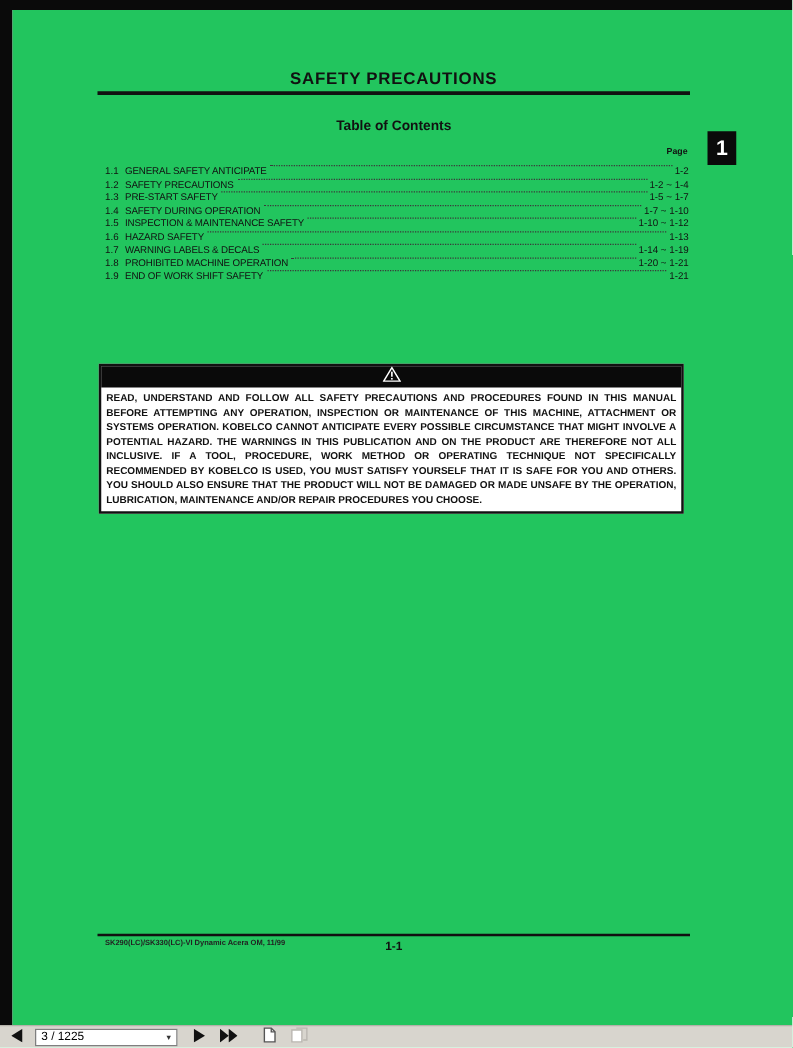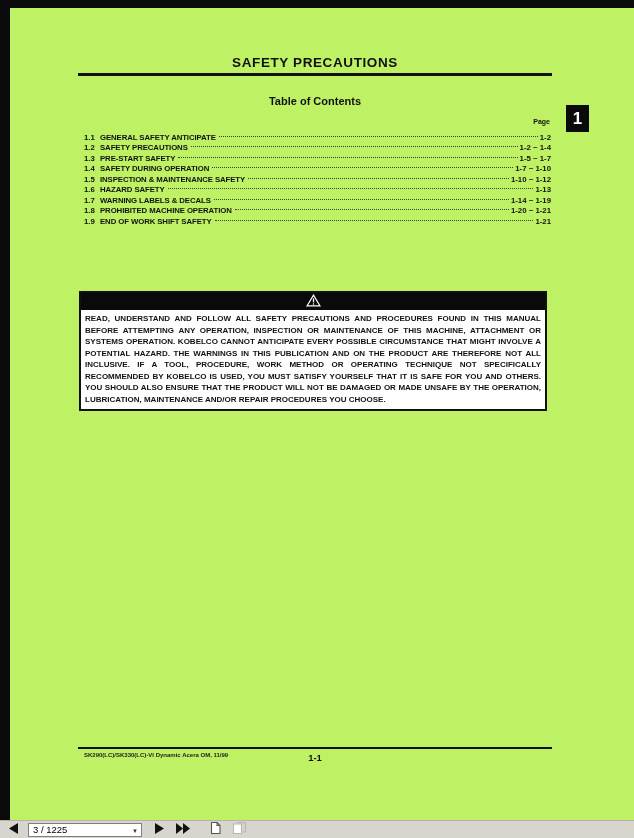--- a/index.html
+++ b/index.html
@@ -4,33 +4,33 @@
 <style>
   * { margin:0; padding:0; box-sizing:border-box; }
   html,body { width:634px; height:838px; font-family:"Liberation Sans", sans-serif; background:#fff; }
   .screen { position:relative; width:634px; height:838px; overflow:hidden; background:#fff; }
 
   
   .top-edge  { position:absolute; left:0; top:0; width:634px; height:8px;  background:#0a0a0a; }
   .left-edge { position:absolute; left:0; top:8px; width:10px; height:812px; background:#0a0a0a; }
 
   
-  .doc-page { position:absolute; left:10px; top:8px; width:624px; height:812px; background:#bef264; color:#111; }
+  .doc-page { position:absolute; left:10px; top:8px; width:624px; height:812px; background:#22c55e; color:#111; }
   .content  { position:absolute; left:68px; top:0; width:474px; height:812px; }
 
   .doc-title { position:absolute; top:47px; left:0; width:100%; text-align:center;
                font-size:13.5px; font-weight:bold; letter-spacing:0.6px; }
   .title-rule { position:absolute; top:65px; left:0; width:100%; height:2.5px; background:#111; }
 
   .toc-heading { position:absolute; top:87px; left:0; width:100%; text-align:center;
                  font-size:11px; font-weight:bold; }
   .page-col-label { position:absolute; top:110px; right:2px; font-size:7px; font-weight:bold; }
 
   .toc-list { position:absolute; top:124px; left:6px; right:1px; }
-  .toc-row  { display:flex; align-items:center; height:10.5px; font-size:7.8px; font-weight:bold; }
+  .toc-row  { display:flex; align-items:flex-start; height:10.5px; font-size:7.8px; font-weight:normal; }
   .toc-row span { line-height:9px; white-space:nowrap; }
   .toc-num   { width:16px; flex:none; }
   .toc-label { flex:none; letter-spacing:-0.1px; }
   .toc-leader{ flex:1; border-bottom:1.5px dotted #3a3a3a; margin:0 2px 2px 3px; }
   .toc-pages { flex:none; }
 
   .chapter-tab { position:absolute; left:556px; top:97px; width:23px; height:27px; background:#0a0a0a;
                  color:#fff; font-weight:bold; font-size:17px; text-align:center; line-height:27px; }
 
   .warning-box { position:absolute; left:1px; top:283px; width:468px; border:2px solid #111; background:#fff; }

